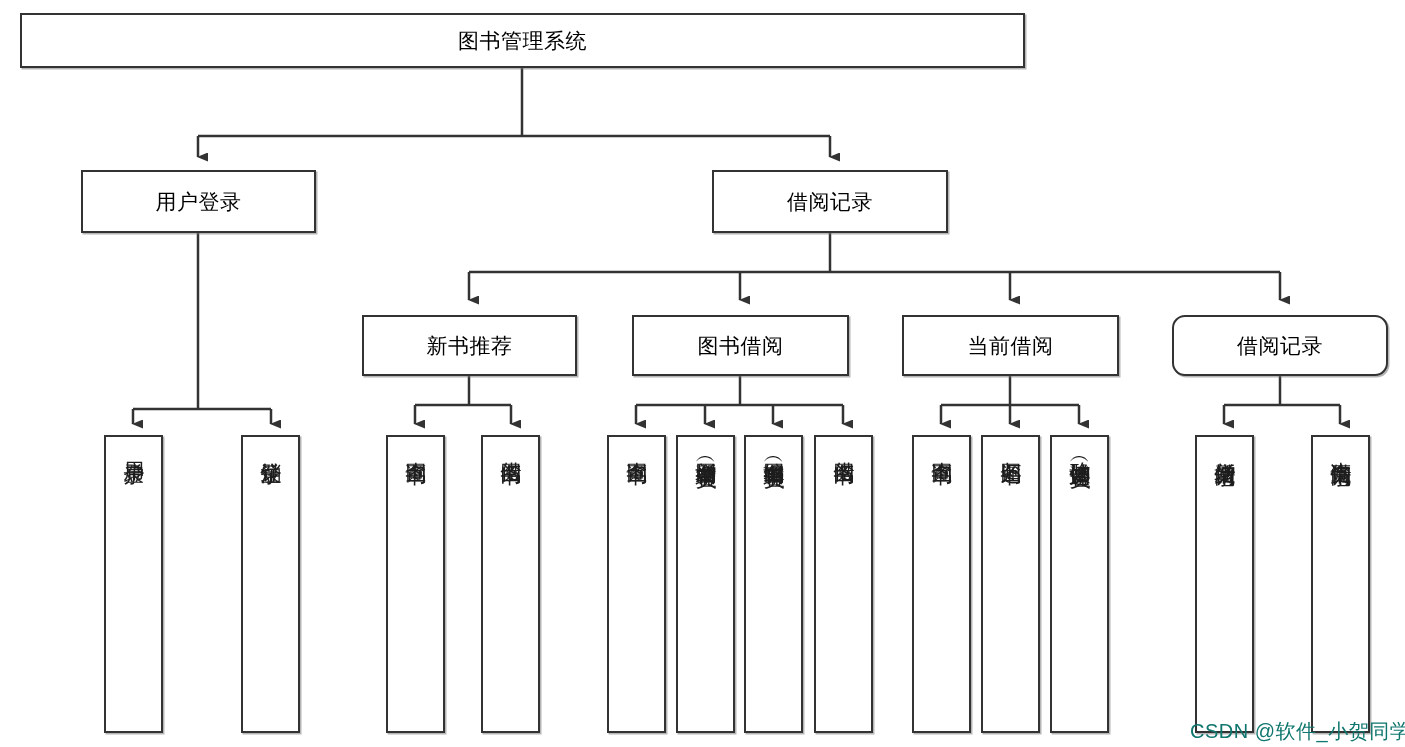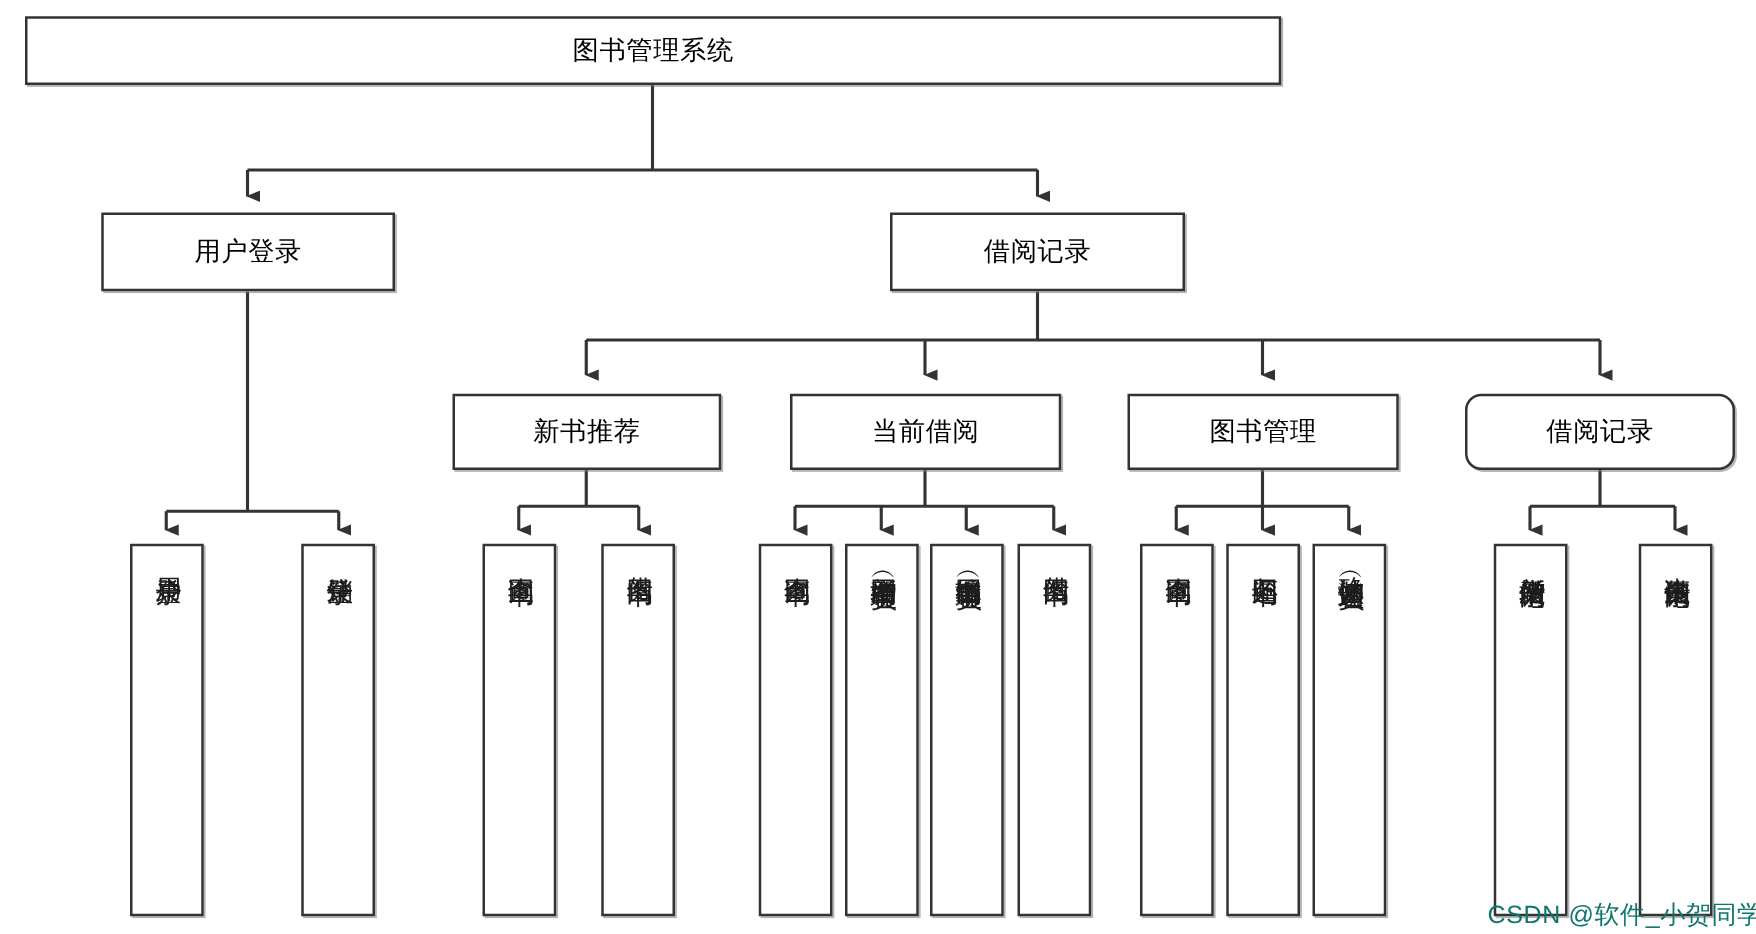--- a/index.html
+++ b/index.html
@@ -126,24 +126,24 @@
     <span class="node-label-h">用户登录</span>
   </div>
   <div class="node-box" style="left:712px; top:170px; width:236px; height:63px;">
     <span class="node-label-h">借阅记录</span>
   </div>
 
   <div class="node-box" style="left:362px; top:315px; width:215px; height:61px;">
     <span class="node-label-h">新书推荐</span>
   </div>
   <div class="node-box" style="left:632px; top:315px; width:217px; height:61px;">
-    <span class="node-label-h">当前借阅</span>
+    <span class="node-label-h">图书借阅</span>
   </div>
   <div class="node-box" style="left:902px; top:315px; width:217px; height:61px;">
-    <span class="node-label-h">图书管理</span>
+    <span class="node-label-h">当前借阅</span>
   </div>
   <div class="node-box" style="left:1172px; top:315px; width:216px; height:61px;border-radius:13px;">
     <span class="node-label-h">借阅记录</span>
   </div>
 
   <div class="node-box leaf" style="left:104px; top:435px; width:59px; height:298px;">
     <span class="node-label-v">用户登录</span>
   </div>
   <div class="node-box leaf" style="left:241px; top:435px; width:59px; height:298px;">
     <span class="node-label-v">注销登录</span>

